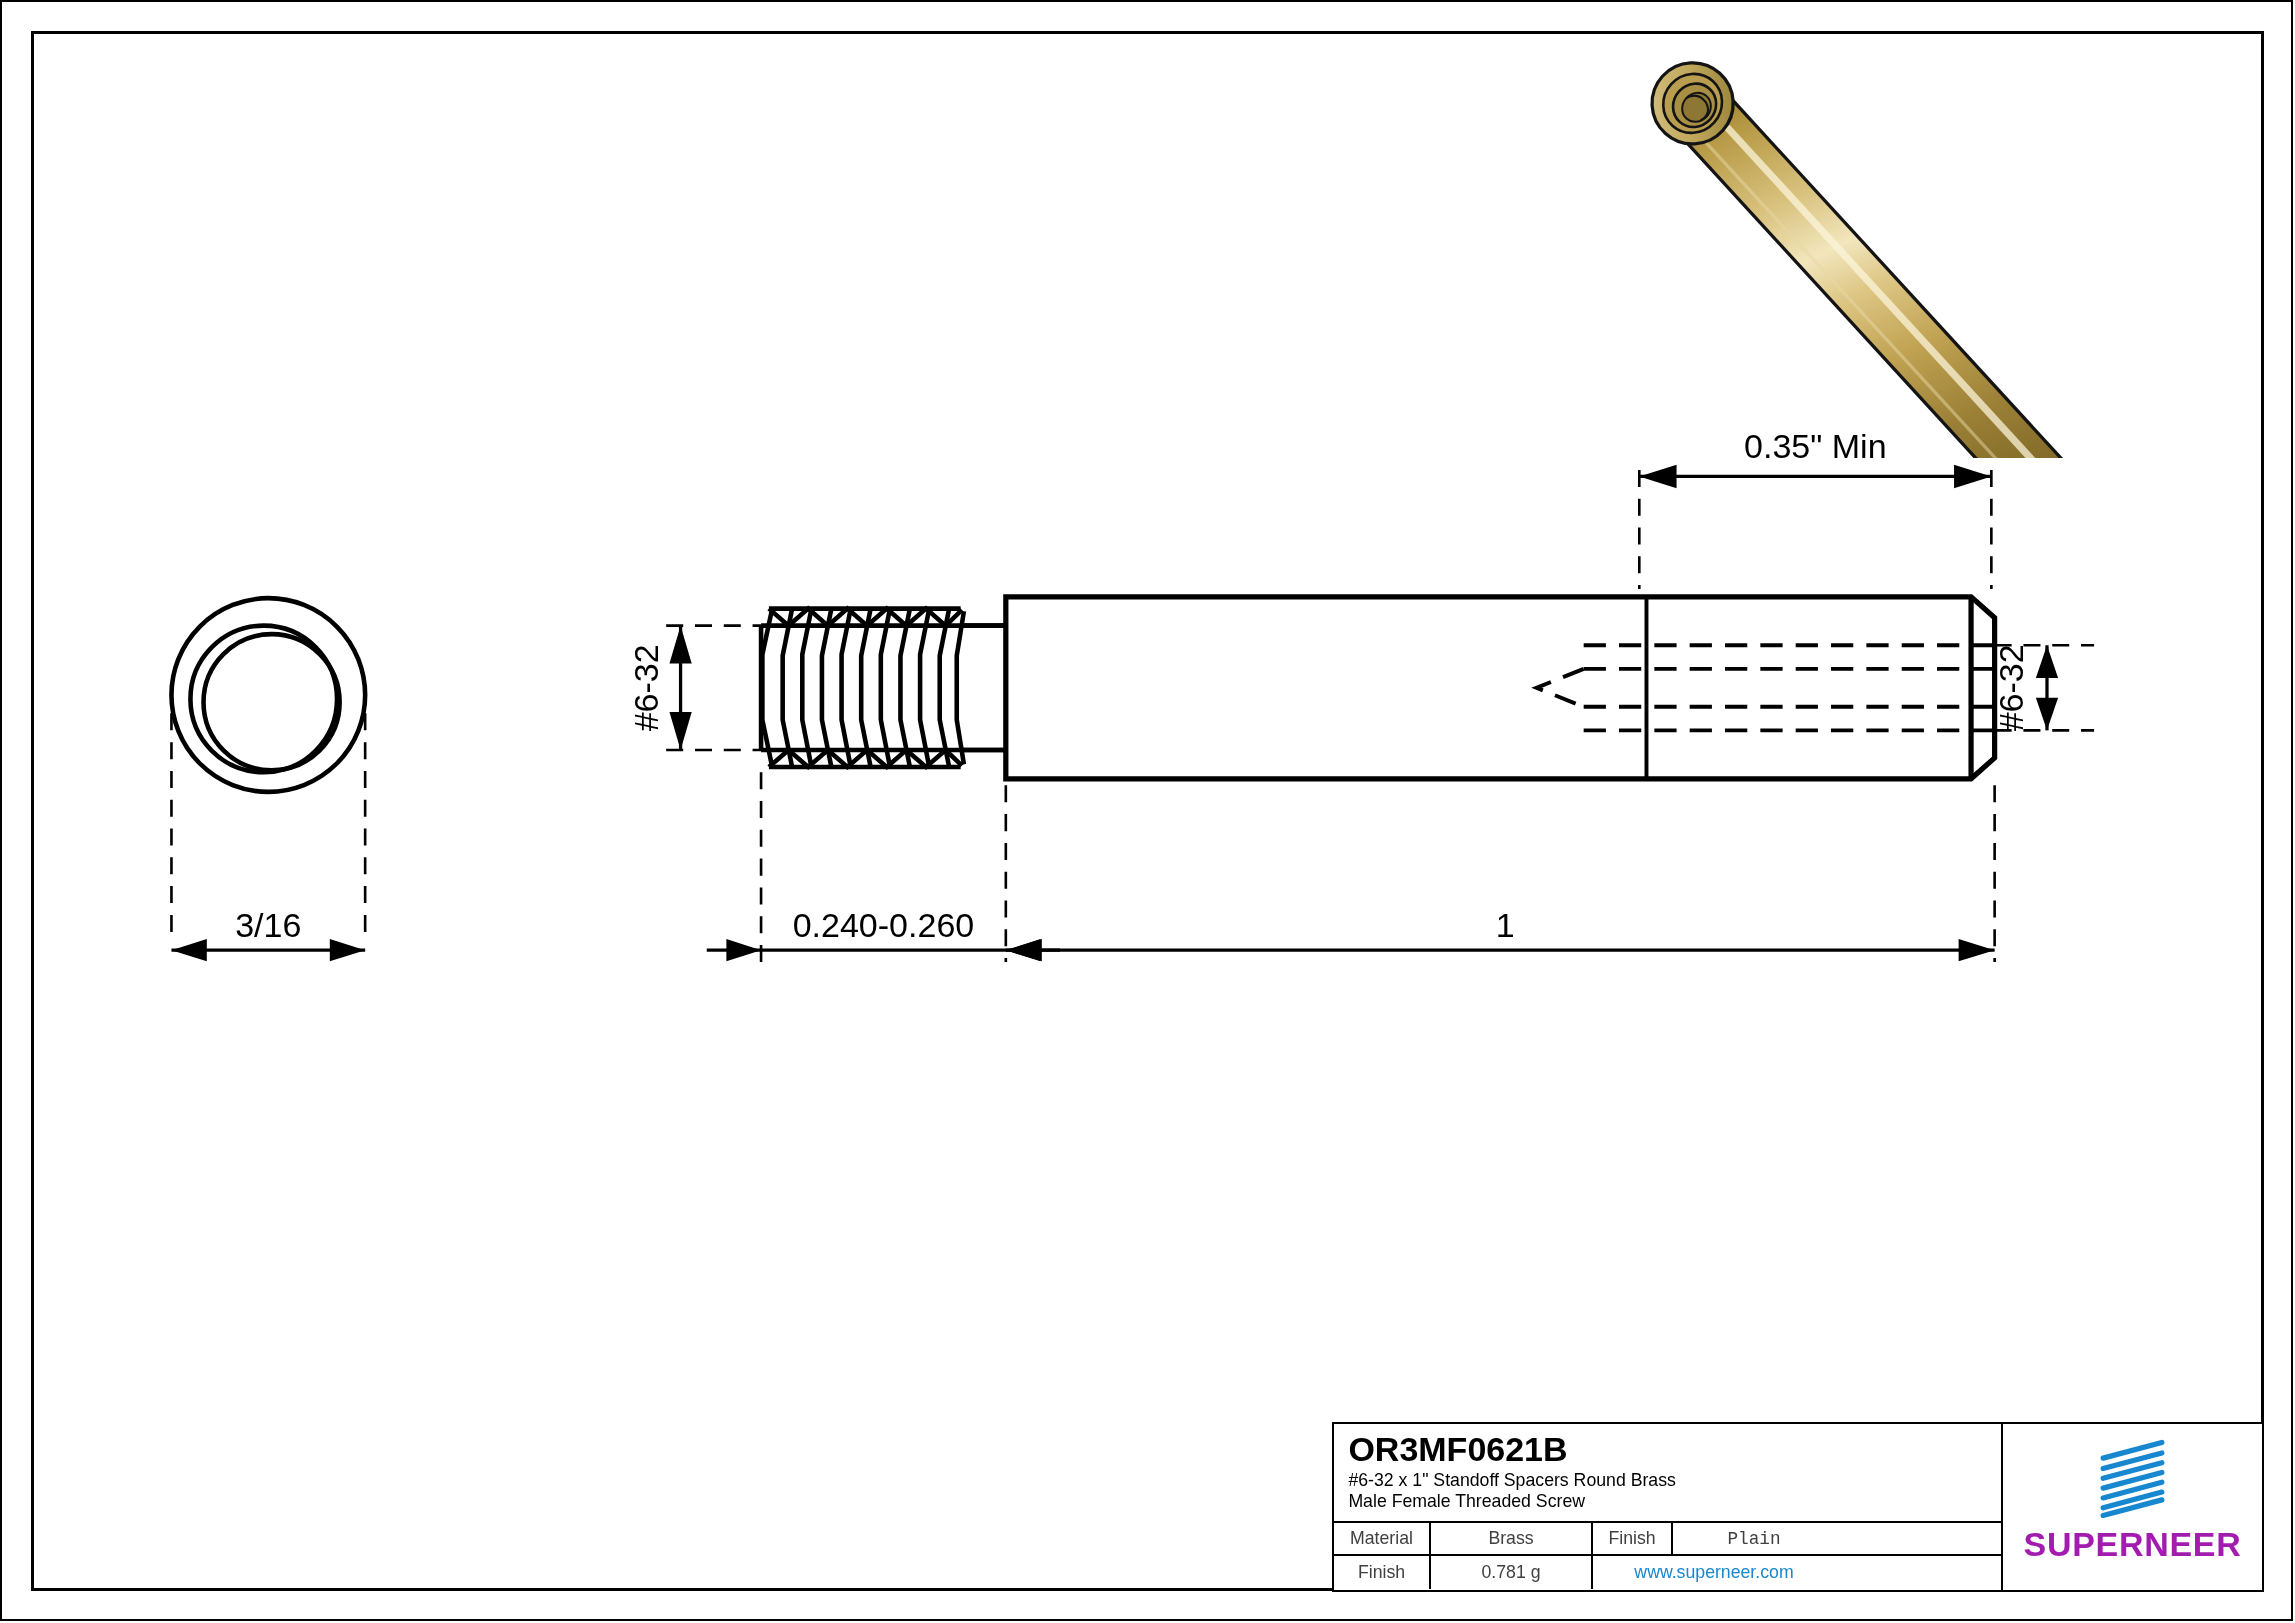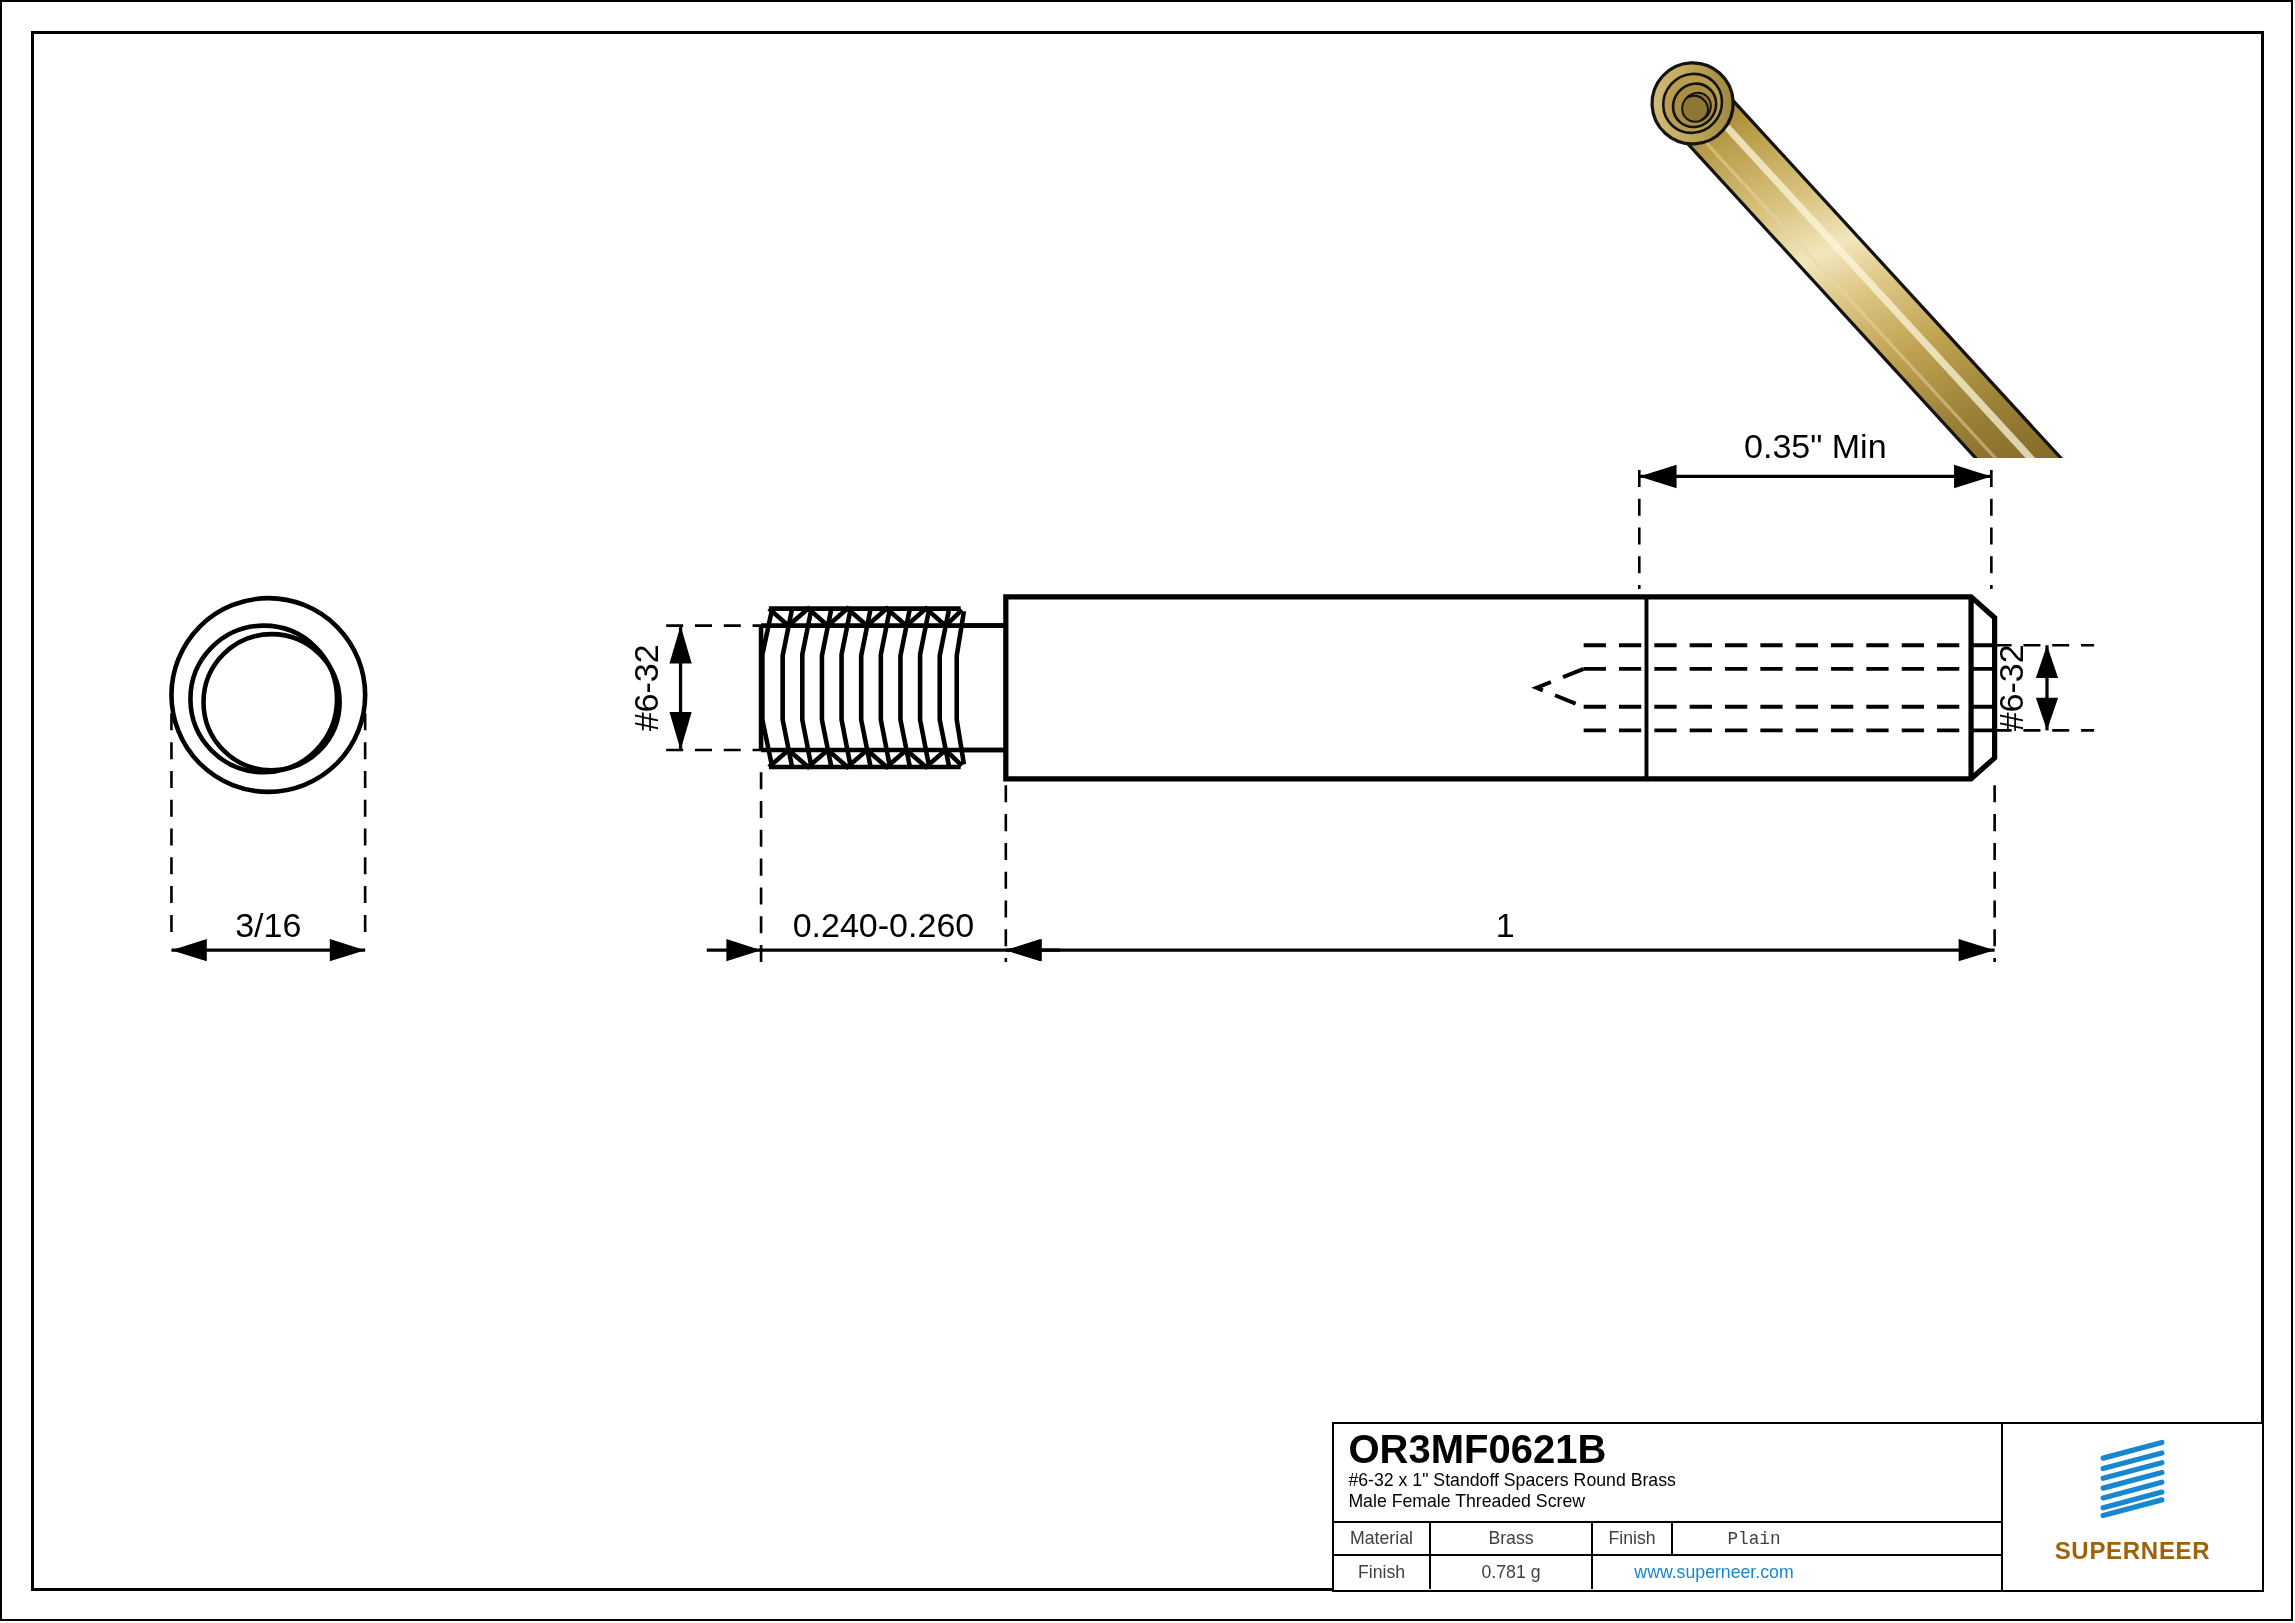--- a/index.html
+++ b/index.html
@@ -70,21 +70,21 @@
     flex-direction: column;
   }
   .tb-desc {
     height: 99px;
     box-sizing: border-box;
     border-bottom: 2px solid #000;
     padding: 3.9px 0 0 14.4px;
     position: relative;
   }
   .part-no {
-    font-size: 40px;
+    font-size: 34px;
     font-weight: bold;
     line-height: 42px;
     color: #000;
     white-space: nowrap;
     font-family: "Liberation Sans", sans-serif;
   }
   .desc-line {
     font-size: 17.7px;
     line-height: 21.6px;
     color: #000;
@@ -125,25 +125,25 @@
     flex-direction: column;
     align-items: center;
     justify-content: flex-start;
   }
   .logo-mark {
     margin-top: 13px;
     width: 77px;
     height: 84px;
   }
   .logo-word {
-    font-size: 24px;
+    font-size: 34px;
     font-weight: bold;
-    color: #a16207;
+    color: #a21caf;
     letter-spacing: 0.7px;
-    margin-top: 16px;
+    margin-top: 4px;
     font-family: "Liberation Sans", sans-serif;
   }
 
   
   #render3d {
     position: absolute;
     left: 1597px;
     top: 0px;
     width: 661px;
     height: 458px;

